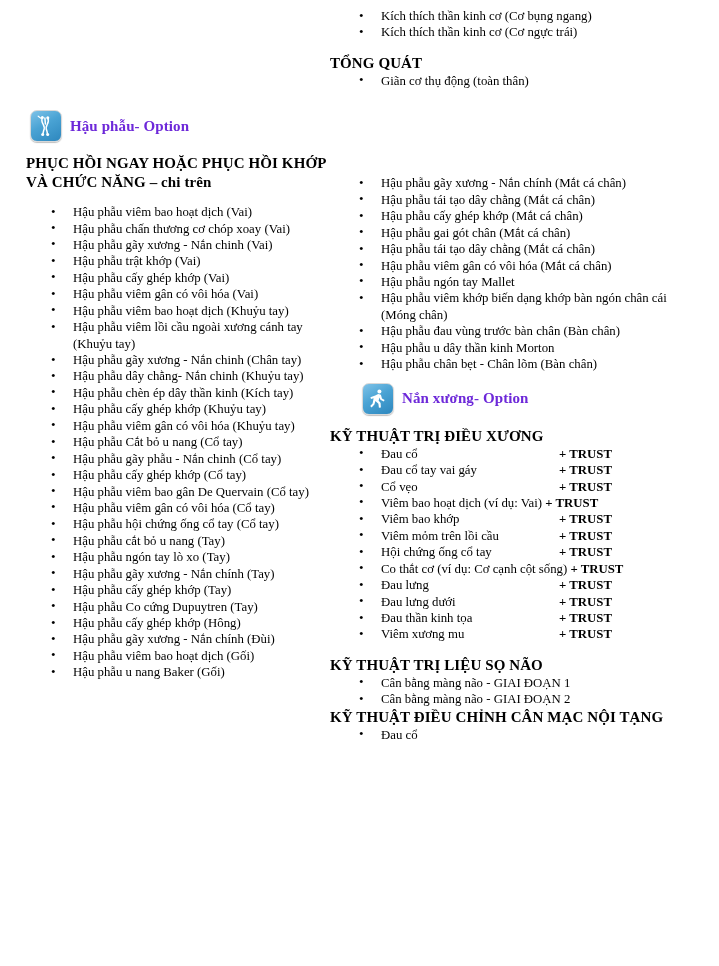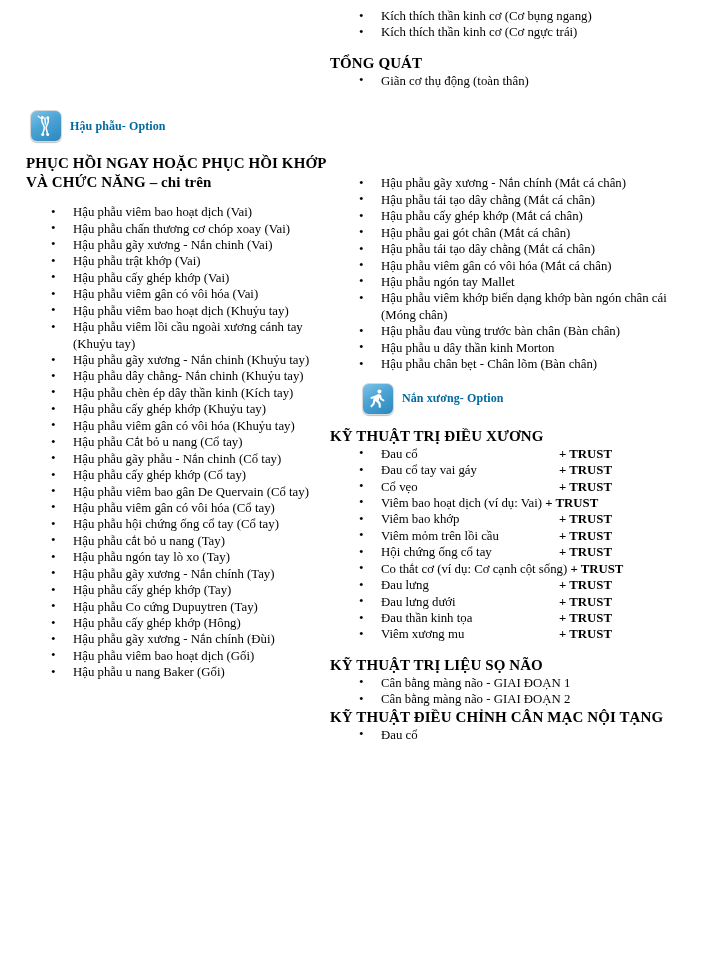--- a/index.html
+++ b/index.html
@@ -57,23 +57,23 @@
     flex: 0 0 auto;
     overflow: hidden;
   }
   .icon-tile svg {
     position: absolute;
     left: 50%;
     top: 50%;
     transform: translate(-50%, -50%);
   }
   .sec-title {
-    color: #0369a1;
+    color: #6d28d9;
     font-weight: bold;
-    font-size: 12px;
+    font-size: 15px;
     letter-spacing: 0.1px;
     white-space: nowrap;
   }
 
   
   h2.heading {
     font-size: 15px;
     font-weight: bold;
     margin: 0 0 2px 0;
     line-height: 1.27;
@@ -159,21 +159,21 @@
 
     <ul class="blist" id="left-list">
         <li>Hậu phẫu viêm bao hoạt dịch (Vai)</li>
         <li>Hậu phẫu chấn thương cơ chóp xoay (Vai)</li>
         <li>Hậu phẫu gãy xương - Nắn chinh (Vai)</li>
         <li>Hậu phẫu trật khớp (Vai)</li>
         <li>Hậu phẫu cấy ghép khớp (Vai)</li>
         <li>Hậu phẫu viêm gân có vôi hóa (Vai)</li>
         <li>Hậu phẫu viêm bao hoạt dịch (Khuỷu tay)</li>
         <li>Hậu phẫu viêm lồi cầu ngoài xương cánh tay (Khuỷu tay)</li>
-        <li>Hậu phẫu gãy xương - Nắn chinh (Khuỷu tay)</li>
+        <li>Hậu phẫu gãy xương - Nắn chinh (Chân tay)</li>
         <li>Hậu phẫu dây chằng- Nắn chinh (Khuỷu tay)</li>
         <li>Hậu phẫu chèn ép dây thần kinh (Kích tay)</li>
         <li>Hậu phẫu cấy ghép khớp (Khuỷu tay)</li>
         <li>Hậu phẫu viêm gân có vôi hóa (Khuỷu tay)</li>
         <li>Hậu phẫu Cắt bỏ u nang (Cổ tay)</li>
         <li>Hậu phẫu gãy phẫu - Nắn chinh (Cổ tay)</li>
         <li>Hậu phẫu cấy ghép khớp (Cổ tay)</li>
         <li>Hậu phẫu viêm bao gân De Quervain (Cổ tay)</li>
         <li>Hậu phẫu viêm gân có vôi hóa (Cổ tay)</li>
         <li>Hậu phẫu hội chứng ống cổ tay (Cổ tay)</li>

